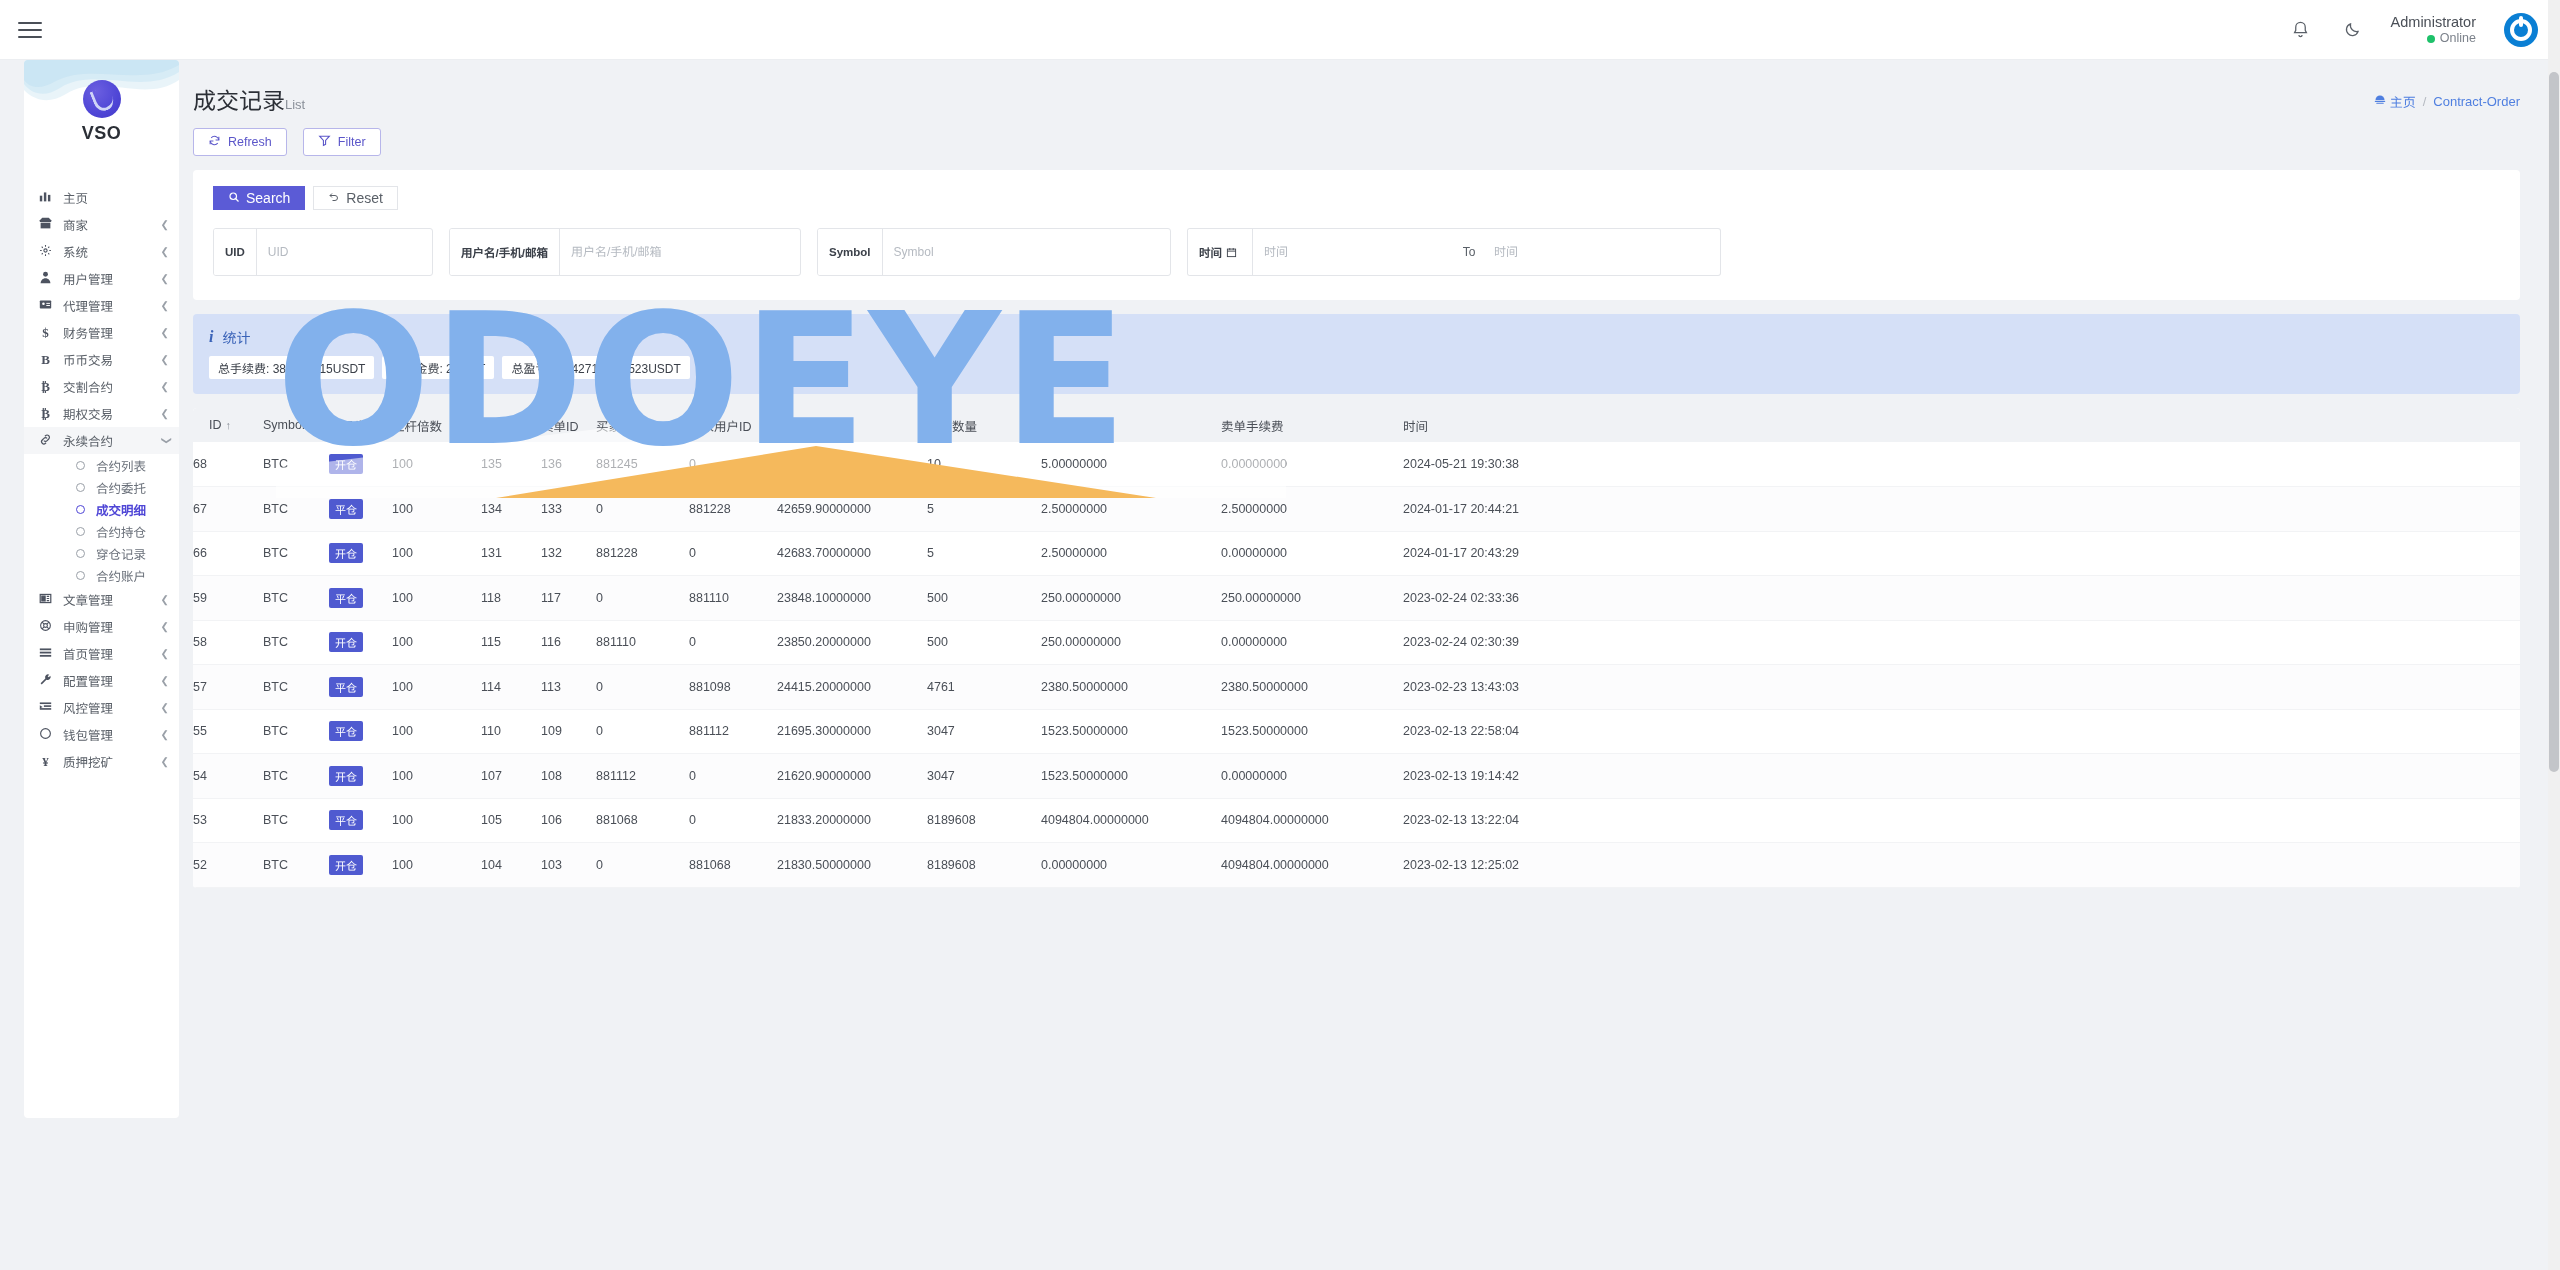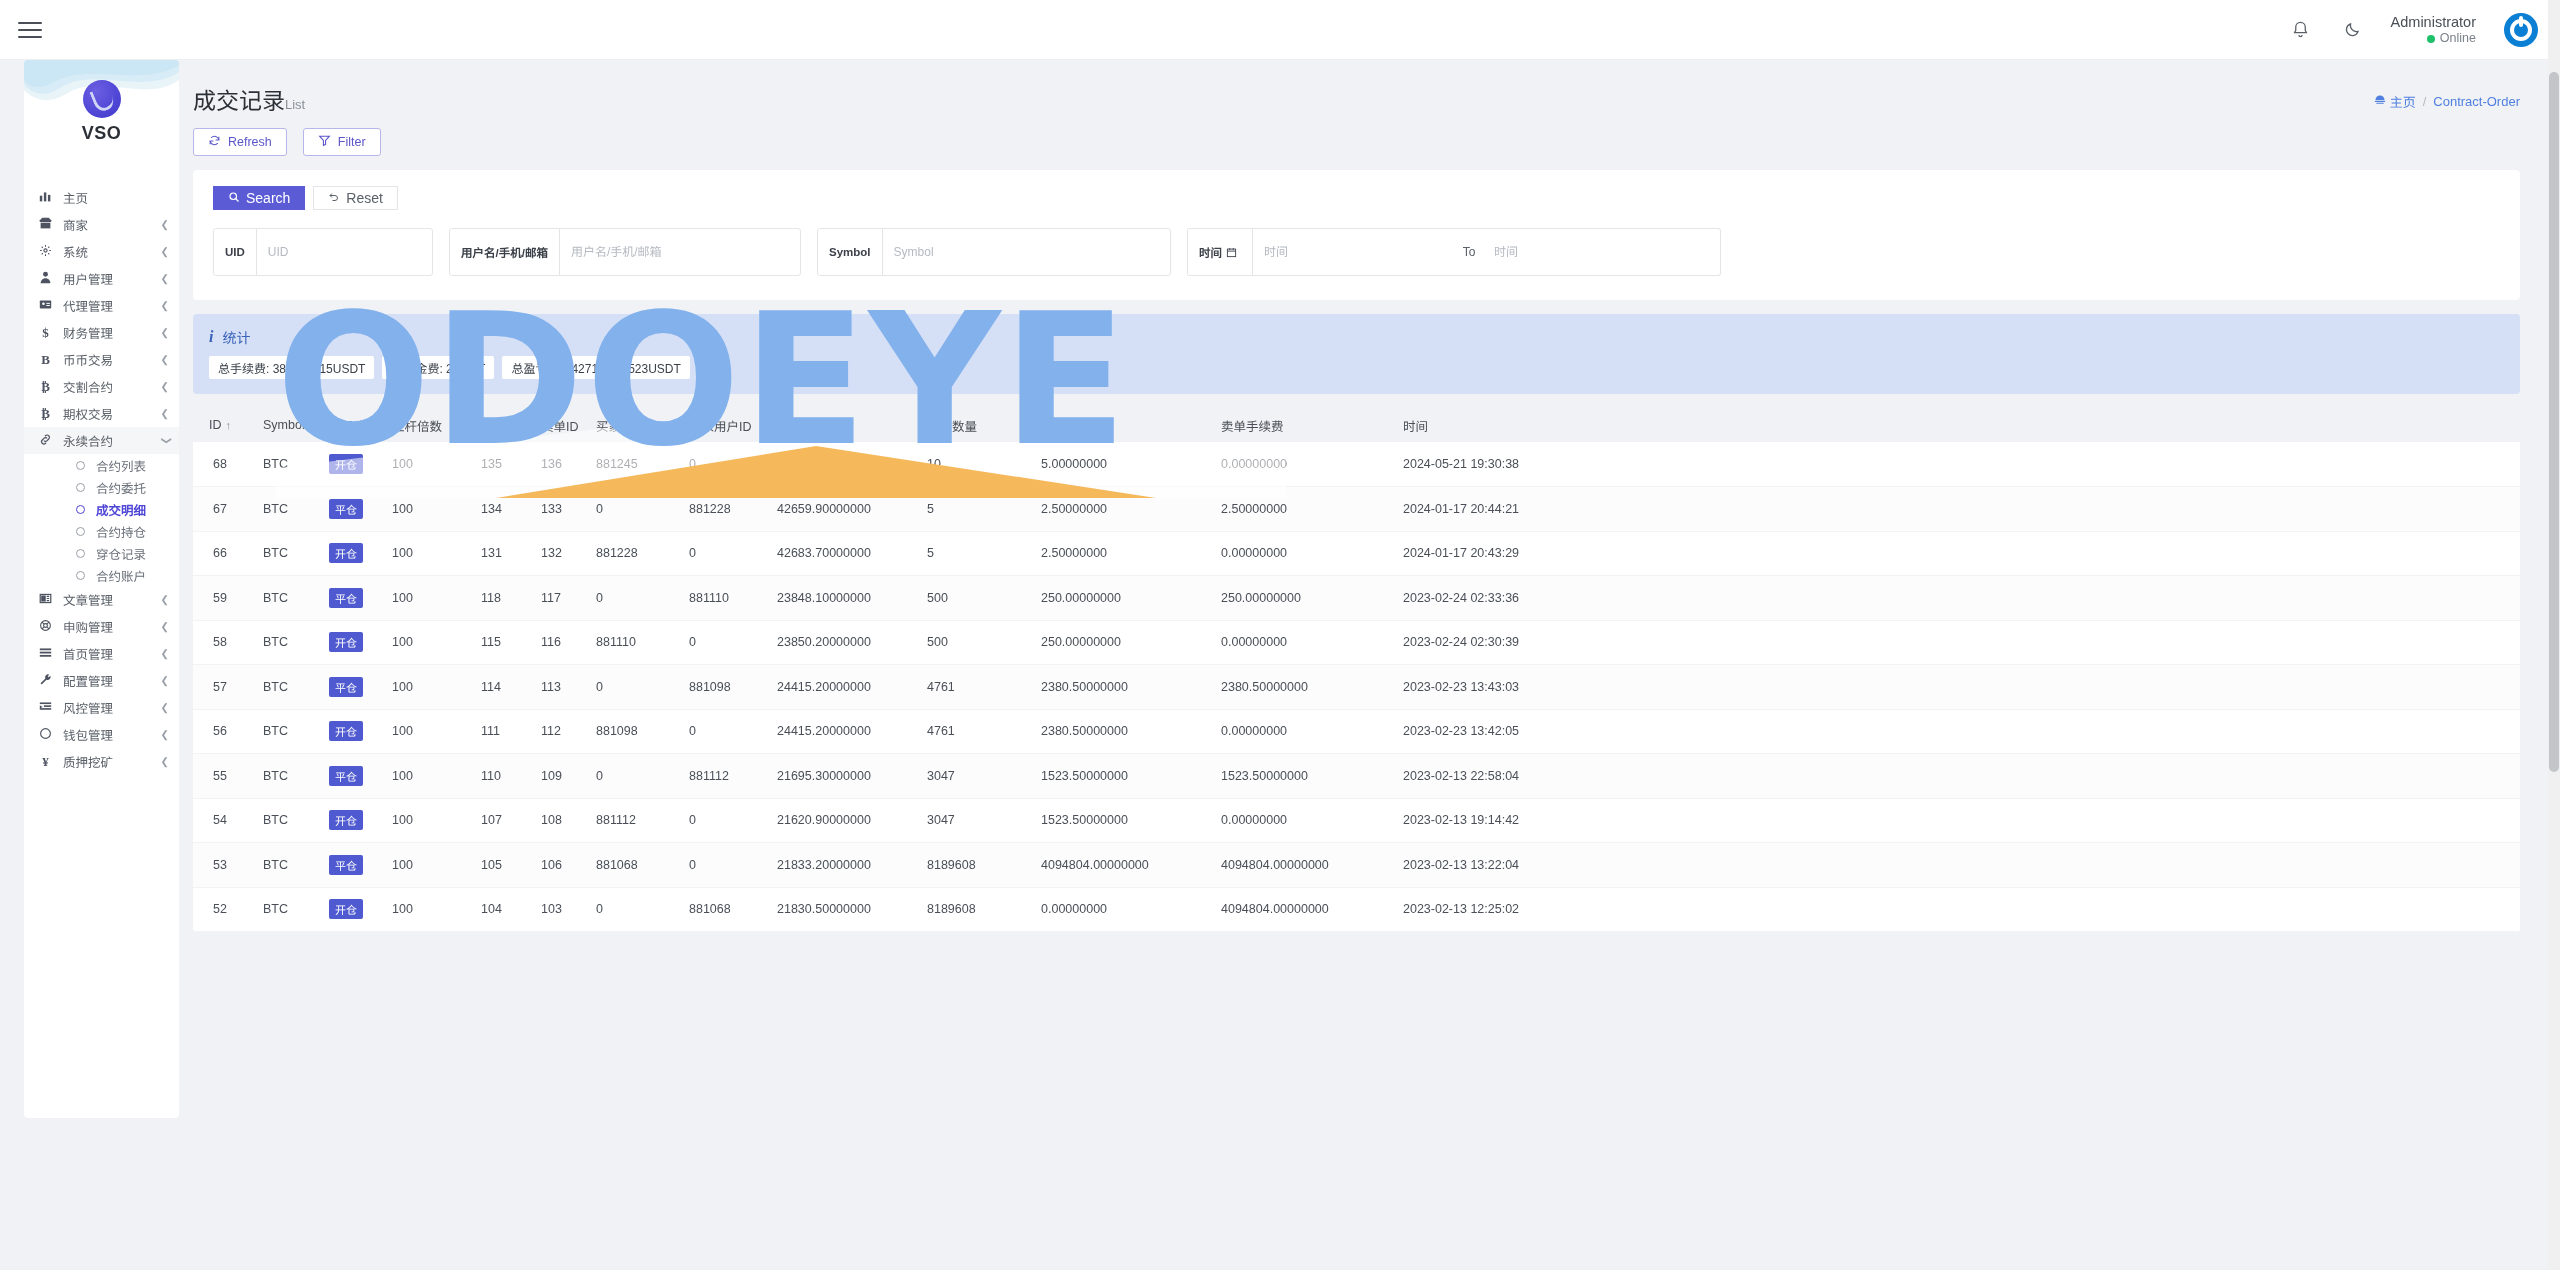--- a/index.html
+++ b/index.html
@@ -102,21 +102,21 @@
   .chips { display: flex; gap: 8px; margin-top: 9px; }
   .chip { background: #fff; border-radius: 2px; padding: 3px 9px; font-size: 12px; color: #3b4049; white-space: nowrap; }
 
   .table-card { background: #fff; border-radius: 4px; margin-top: 14px; margin-right: 28px; position: relative; overflow: hidden; }
   table { border-collapse: collapse; width: 100%; table-layout: fixed; }
   thead th { background: #f0f2f5; font-size: 12.5px; font-weight: normal; color: #4a4f57;
     text-align: left; height: 34px; padding: 0 8px; white-space: nowrap; }
   thead th:first-child { padding-left: 16px; }
   tbody td { font-size: 12.5px; color: #4a4f57; height: 44.5px; padding: 0 8px; white-space: nowrap;
     border-bottom: 1px solid #f2f3f5; }
-  tbody td:first-child { padding-left: 20px; }
+  tbody td:first-child { padding-left: 0; }
   tbody tr:nth-child(even) { background: #fcfcfd; }
   .badge { display: inline-block; background: #4f5ad0; color: #fff; font-size: 11px; border-radius: 2px; padding: 2px 6px; }
   .sortico { color: #8a9099; font-size: 11px; margin-left: 4px; }
 
   
   col.c-id { width: 62px; } col.c-sym { width: 66px; } col.c-type { width: 63px; }
   col.c-lev { width: 89px; } col.c-bid { width: 60px; } col.c-sid { width: 55px; }
   col.c-buyer { width: 93px; } col.c-seller { width: 88px; } col.c-price { width: 150px; }
   col.c-qty { width: 114px; } col.c-bfee { width: 180px; } col.c-sfee { width: 182px; }
   col.c-time { width: auto; }
@@ -594,35 +594,20 @@
               <td>113</td>
               <td>0</td>
               <td>881098</td>
               <td>24415.20000000</td>
               <td>4761</td>
               <td>2380.50000000</td>
               <td>2380.50000000</td>
               <td>2023-02-23 13:43:03</td>
             </tr>
             <tr>
-              <td>56</td>
-              <td>BTC</td>
-              <td><span class="badge">开仓</span></td>
-              <td>100</td>
-              <td>111</td>
-              <td>112</td>
-              <td>881098</td>
-              <td>0</td>
-              <td>24415.20000000</td>
-              <td>4761</td>
-              <td>2380.50000000</td>
-              <td>0.00000000</td>
-              <td>2023-02-23 13:42:05</td>
-            </tr>
-            <tr>
               <td>55</td>
               <td>BTC</td>
               <td><span class="badge">平仓</span></td>
               <td>100</td>
               <td>110</td>
               <td>109</td>
               <td>0</td>
               <td>881112</td>
               <td>21695.30000000</td>
               <td>3047</td>

